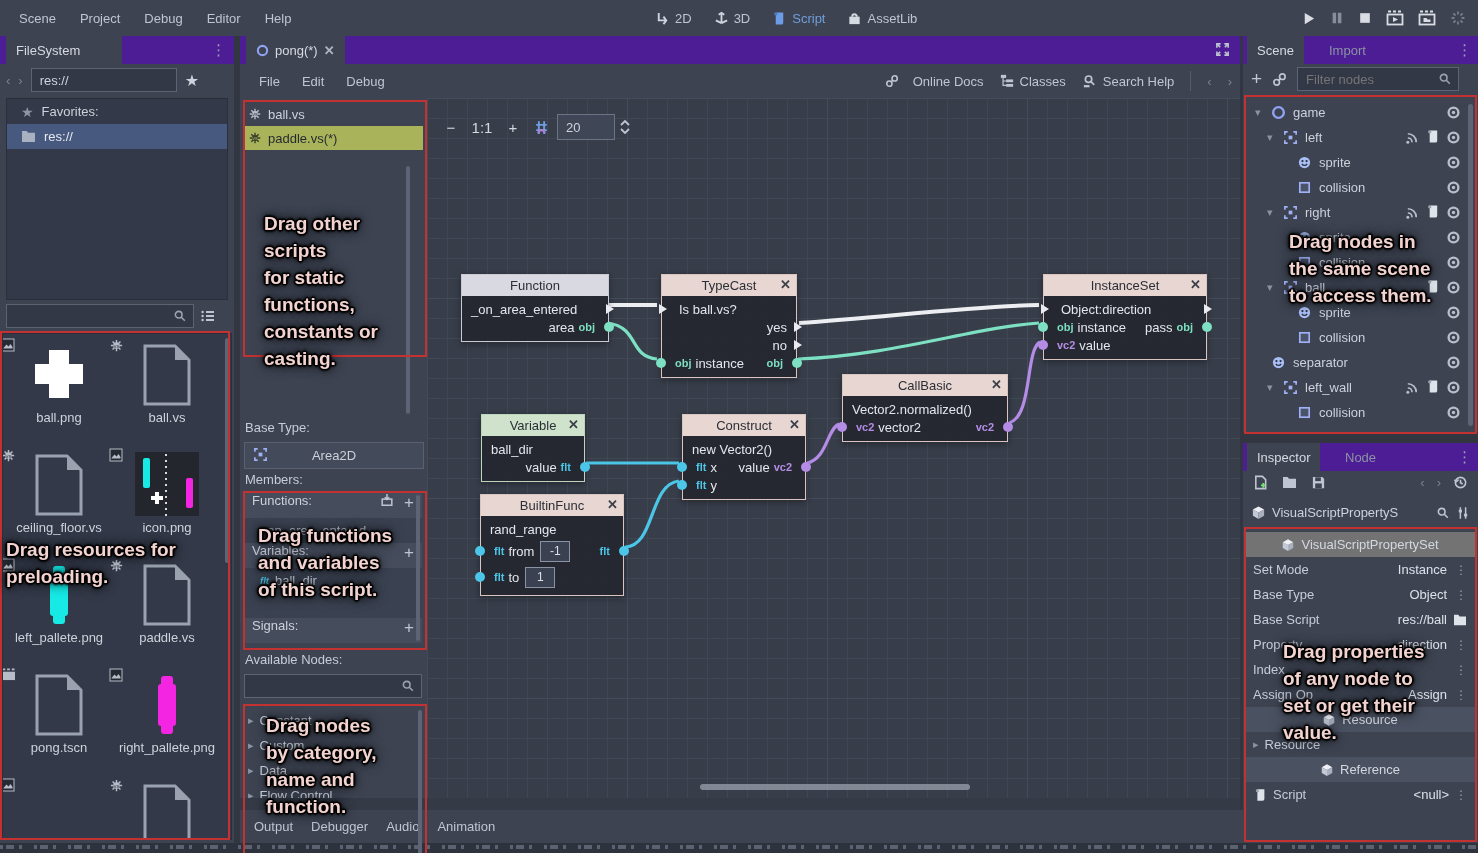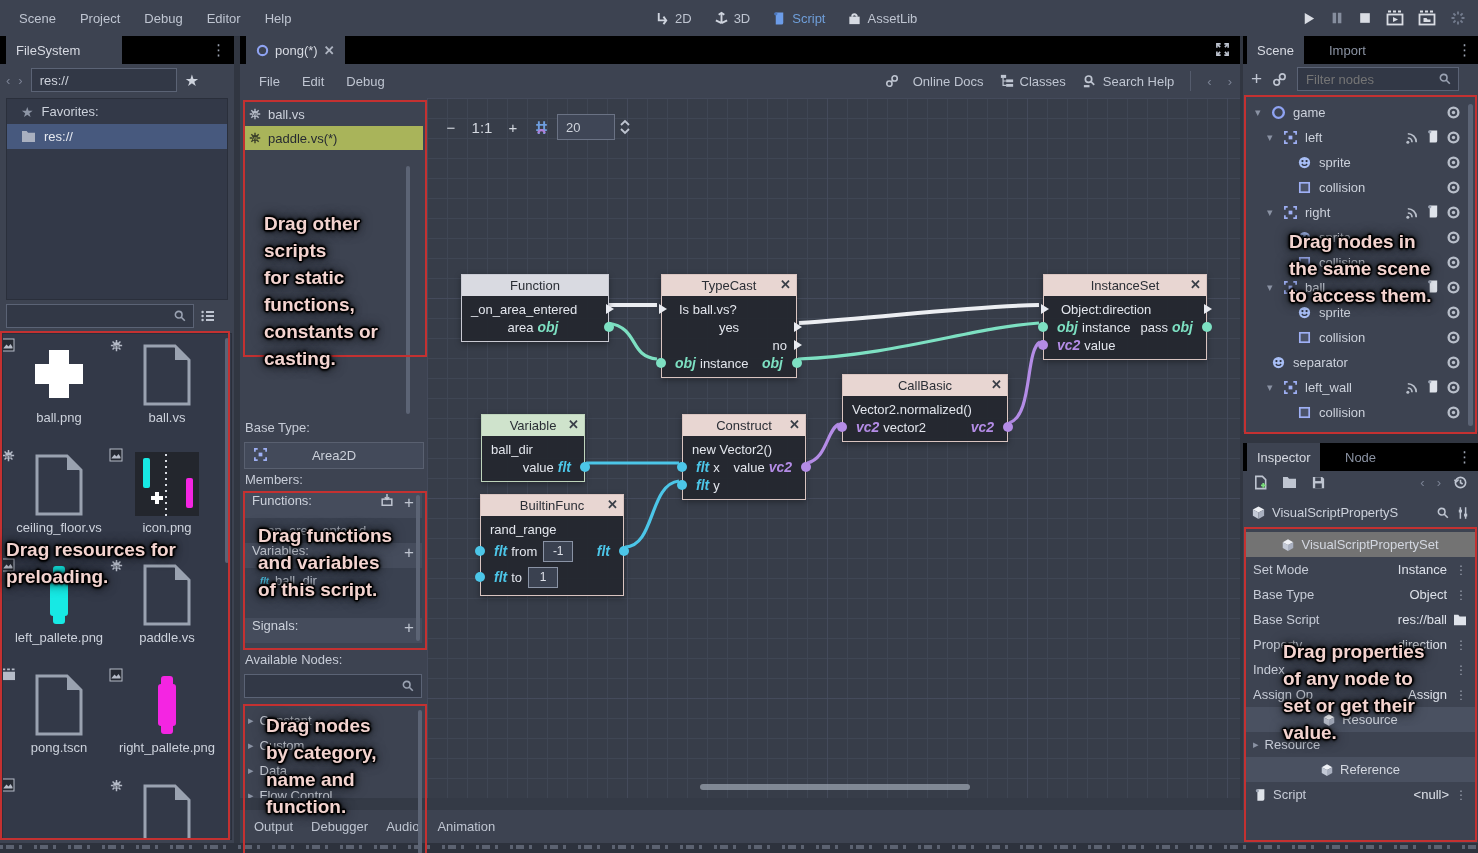--- a/index.html
+++ b/index.html
@@ -1,20 +1,20 @@
 <!DOCTYPE html>
 <html><head>
 <meta charset="utf-8">
 <style>
   html,body{margin:0;padding:0;background:#262a33}
   #app{position:relative;width:1478px;height:853px;background:#313641;
        font-family:"Liberation Sans",sans-serif;font-size:13px;color:#ccd1db;overflow:hidden}
   .abs{position:absolute}
   .panel{background:#3d4351}
-  .strip{background:#000000}
+  .strip{background:#4c1d95}
   .well{background:#333948;border:1px solid #2a2f3b}
   .tab{display:flex;align-items:center;gap:6px;padding:0 10px;height:28px;color:#8b93a3}
   .tab.active{background:#3d4351;color:#d7dae2}
   .flex{display:flex;align-items:center}
   .dots{color:#9aa1af;font-size:15px;letter-spacing:0;line-height:1}
   .ibtn{display:inline-flex;align-items:center;justify-content:center;color:#bfc5d1}
   .dim{color:#7b8294}
   input{background:#323846;border:1px solid #5b6375;color:#cfd3dc;font:13px "Liberation Sans",sans-serif;
         padding:0 8px;outline:none;box-sizing:border-box}
   .redbox{position:absolute;border:2px solid #c43131;pointer-events:none;z-index:30}
@@ -38,21 +38,21 @@
   .gbody{padding:4px 0 5px}
   .grow{height:18px;display:flex;align-items:center;padding:0 9px;color:#e3e6ed;position:relative;font-size:13px}
   .grow.tall{height:26px}
   .grow .sp{flex:1}
   .port{position:absolute;width:10px;height:10px;border-radius:50%;top:50%;margin-top:-5px;z-index:12}
   .port.in{left:-6px}.port.out{right:-6px}
   .p-obj{background:#7de0c2}.p-flt{background:#4cc6e8}.p-vc2{background:#b48ce6}
   .seqp{position:absolute;top:50%;margin-top:-5px;width:0;height:0;border-top:5px solid transparent;
         border-bottom:5px solid transparent;border-left:8px solid #e9ebf1}
   .seqp.in{left:-3px}.seqp.out{right:-6px}
-  .tb{font-size:14px;font-weight:bold;margin:0 4px;font-style:italic}
+  .tb{font-size:11px;font-weight:bold;margin:0 4px;}
   .t-obj{color:#7de0c2}.t-flt{color:#4cc6e8}.t-vc2{color:#b48ce6}
   .valbox{background:#3a4150;border:1px solid #8a93a5;color:#dde0e8;min-width:20px;height:19px;
           display:inline-flex;align-items:center;justify-content:center;padding:0 4px;margin-left:6px;font-size:12px}
   .gtool{display:inline-flex;align-items:center;justify-content:center;width:24px;height:24px;color:#d4d8e0;font-size:15px}
   
   .trow{height:25px;display:flex;align-items:center;position:relative;color:#ccd1db}
   .prow{height:25px;display:flex;align-items:center;padding:0 8px;color:#c7ccd7}
   .prow .lbl{flex:1}
   .psec{height:25px;background:#4a5161;display:flex;align-items:center;justify-content:center;gap:6px;color:#d3d7e0}
   .mrow{height:25px;display:flex;align-items:flex-start;padding:0 8px;background:#454c5c;color:#ccd1db}
@@ -632,39 +632,39 @@
       <div class="gnode h-gray" style="left:34px;top:176px;width:146px">
         <div class="ghdr h-gray">
             <span>Function</span>
           </div>
         <div class="gbody">
           <div class="grow">
               <span>_on_area_entered</span>
               <span class="sp"></span>
               <span class="seqp out"></span>
             </div>
-          <div class="grow" style="justify-content:center">
+          <div class="grow" style="justify-content:flex-end">
               <span>area</span>
               <span class="tb t-obj">obj</span>
               <span class="port out p-obj"></span>
             </div>
         </div>
       </div>
 
       <div class="gnode h-pink" style="left:234px;top:176px;width:134px">
         <div class="ghdr h-pink">
             <span>TypeCast</span>
             <span class="gclose">✕</span>
           </div>
         <div class="gbody">
           <div class="grow">
               <span class="seqp in"></span>
               <span style="margin-left:8px">Is ball.vs?</span>
             </div>
-          <div class="grow" style="justify-content:center">
+          <div class="grow" style="justify-content:flex-end">
               <span>yes</span>
               <span class="seqp out"></span>
             </div>
           <div class="grow" style="justify-content:flex-end">
               <span>no</span>
               <span class="seqp out"></span>
             </div>
           <div class="grow">
               <span class="port in p-obj"></span>
               <span class="tb t-obj">obj</span>

